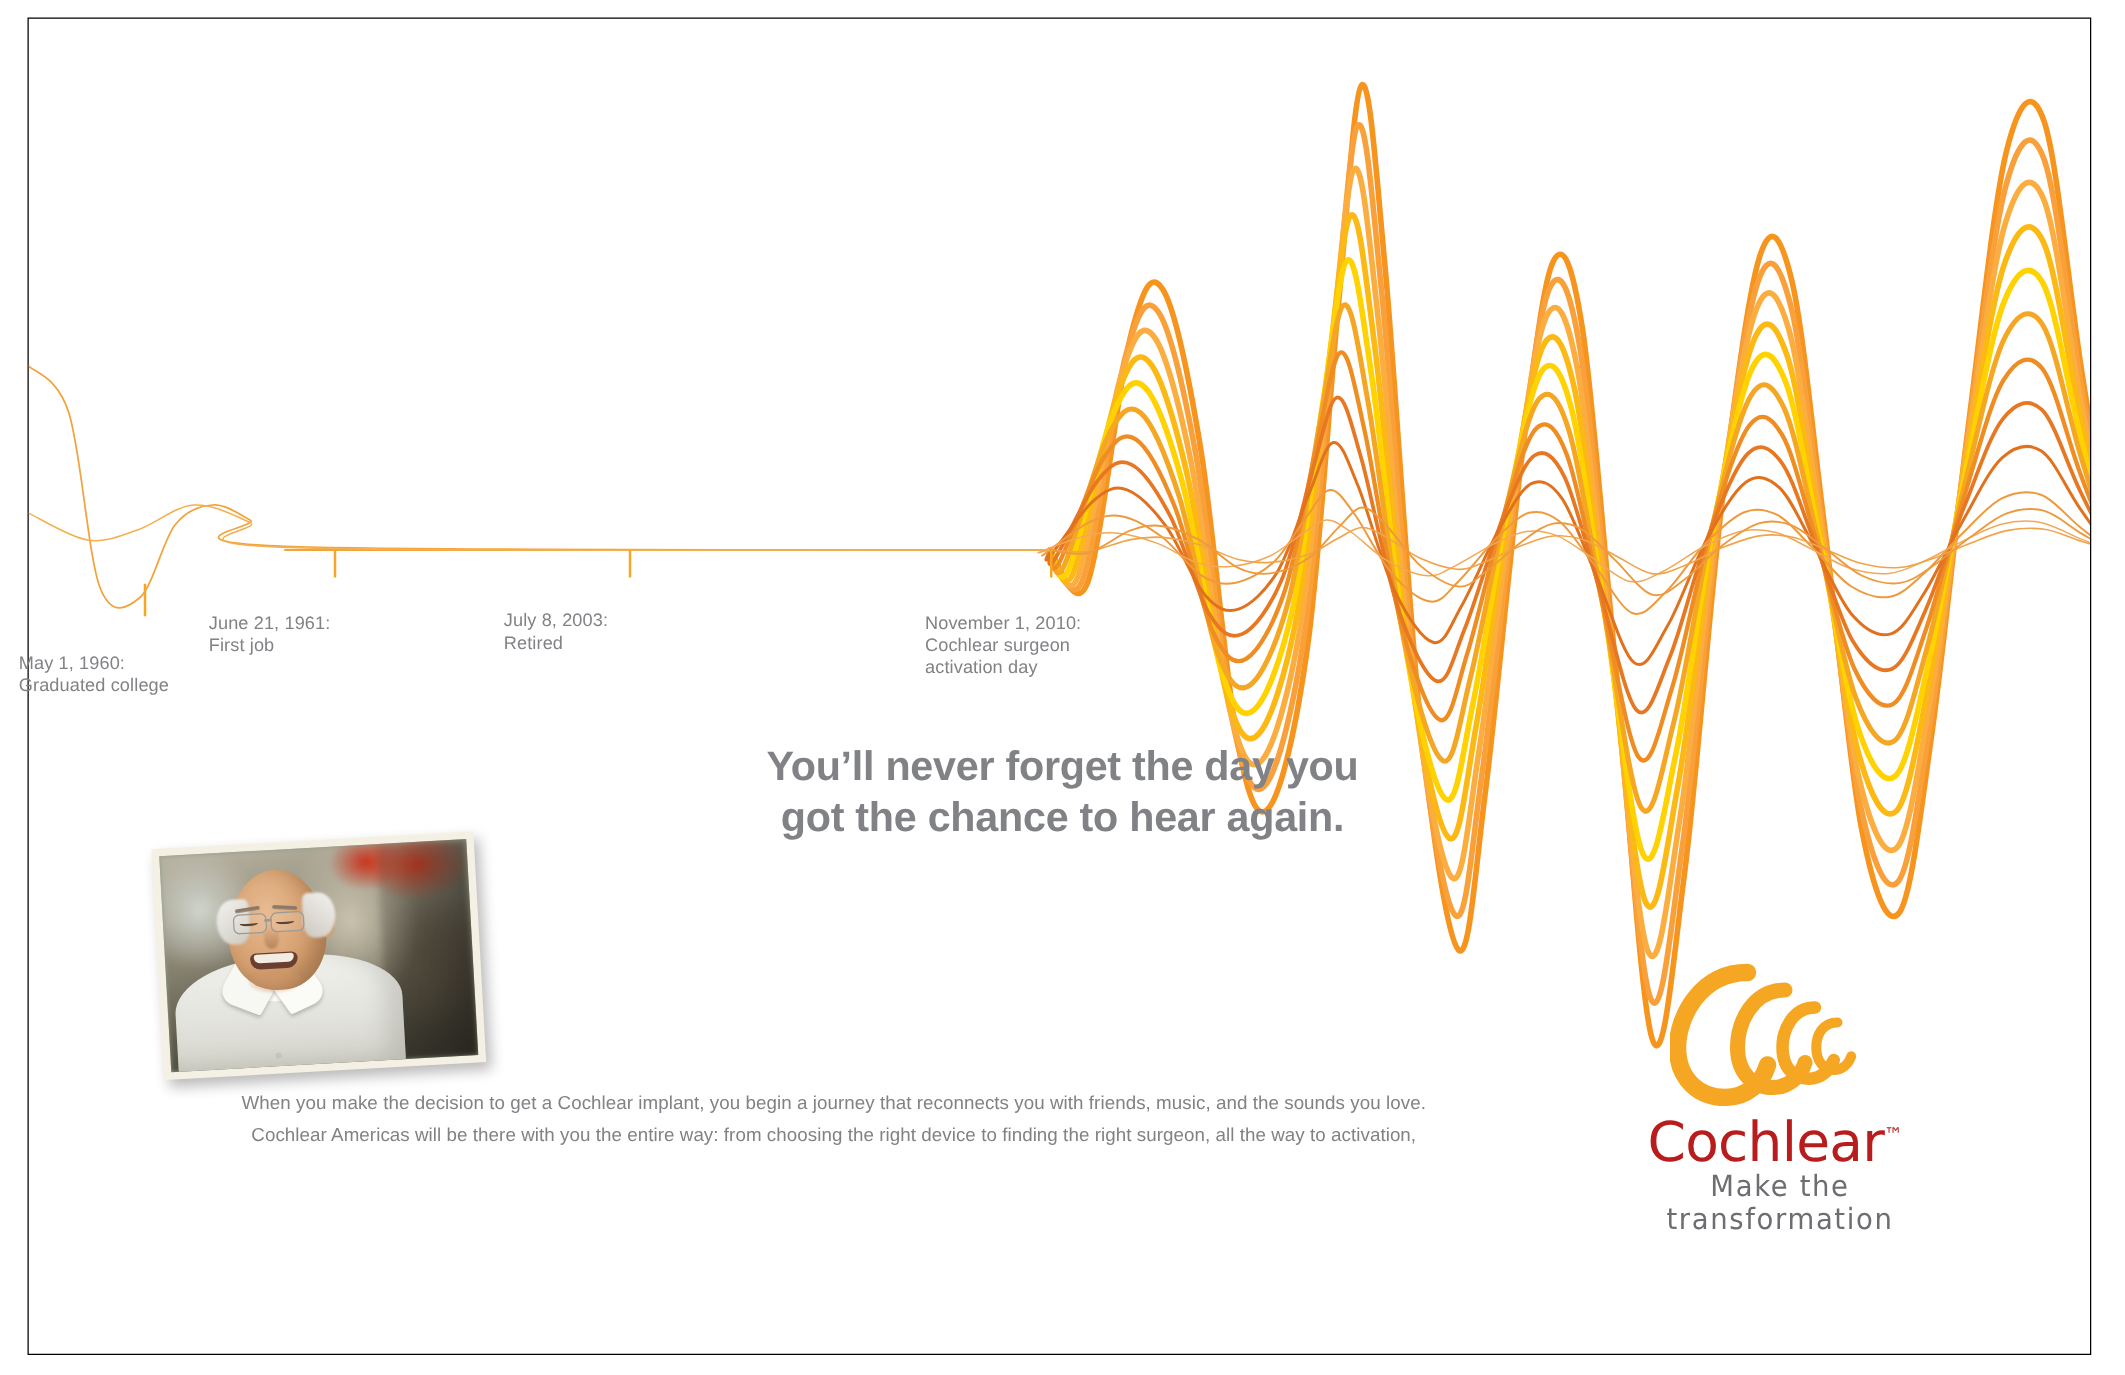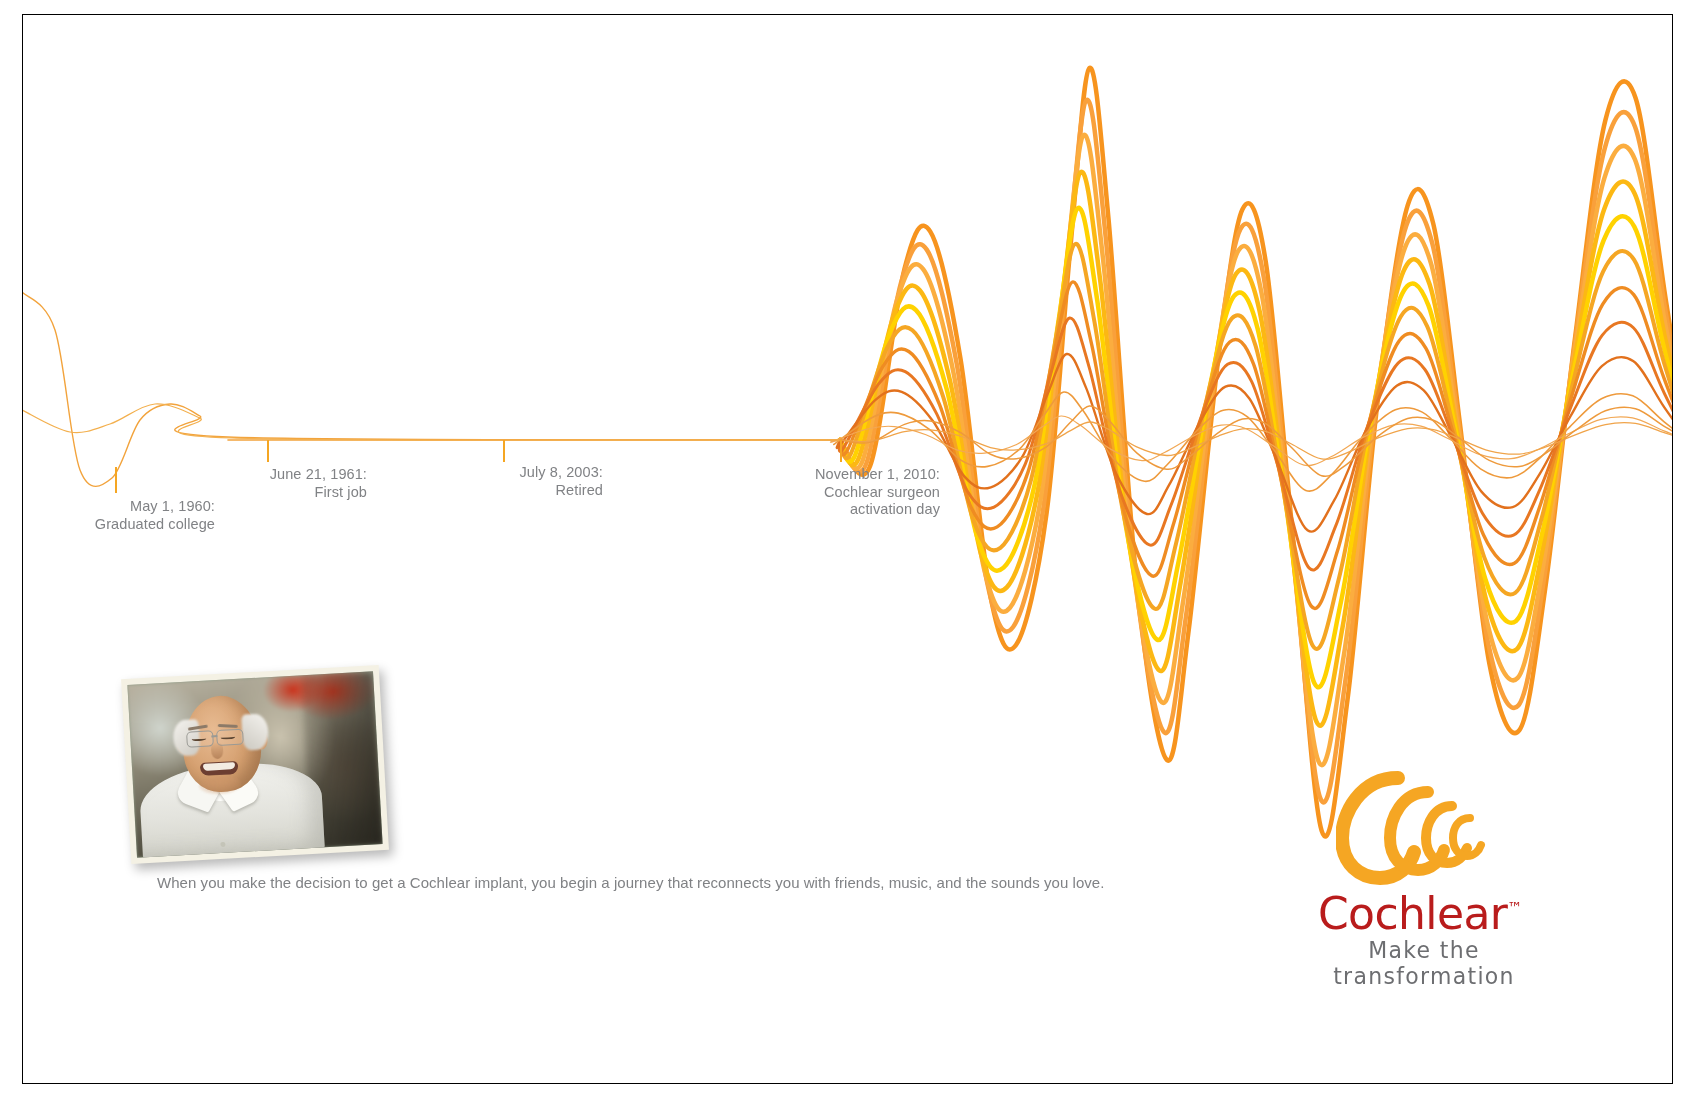--- a/index.html
+++ b/index.html
@@ -51,27 +51,28 @@
     width: 1700px;
     height: 1100px;
   }
   .tl-tick {
     position: absolute;
     width: 1.6px;
     background: #F5A623;
   }
   .tl-label {
     position: absolute;
-    text-align: right;
+    text-align: left;
     color: #808285;
     font-size: 14.5px;
     line-height: 17.5px;
     font-family: "Liberation Sans", sans-serif;
     white-space: nowrap;
     letter-spacing: 0.1px;
+    margin-top: 25px;
   }
 
   
   #headline {
     position: absolute;
     left: 0;
     top: 592px;
     width: 1700px;
     text-align: center;
     color: #808285;
@@ -290,21 +291,21 @@
   #body-copy {
     position: absolute;
     left: 157px;
     top: 870px;
     width: 1020px;
     color: #808285;
     font-size: 15px;
     line-height: 25.5px;
     letter-spacing: 0.05px;
   }
-  #body-copy p { margin: 0; }
+  #body-copy p { margin: 0; text-align: center; }
 
   
   #logo-block {
     position: absolute;
     left: 1318px;
     top: 770px;
     width: 230px;
     height: 230px;
   }
   #logo-mark {
@@ -400,20 +401,24 @@
 
     <div class="tl-tick" style="left:840px; top:440px; height:22px;"></div>
     <div class="tl-label" style="left:740px; top:466px; width:200px;">
       <span>November 1, 2010:</span><br>
       <span>Cochlear surgeon</span><br>
       <span>activation day</span>
     </div>
 
   </div>
 
+  <div id="headline">
+    <span class="hl-line">You’ll never forget the day you</span>
+    <span class="hl-line">got the chance to hear again.</span>
+  </div>
 
   <div id="photo-wrap">
     <div id="photo-frame"></div>
     <div id="photo-img">
       <div class="ph-bg"></div>
       <div class="ph-dark-r"></div>
       <div class="ph-shirt"></div>
       <div class="ph-neck"></div>
       <div class="ph-tshirt"></div>
       <div class="ph-collar-l"></div>
@@ -434,20 +439,21 @@
       <div class="ph-nose"></div>
       <div class="ph-mouth">
         <div class="ph-teeth"></div>
       </div>
       <div class="ph-chin"></div>
     </div>
   </div>
 
   <div id="body-copy">
     <p>When you make the decision to get a Cochlear implant, you begin a journey that reconnects you with friends, music, and the sounds you love.</p>
+    <p>Cochlear Americas will be there with you the entire way: from choosing the right device to finding the right surgeon, all the way to activation,</p>
   </div>
 
   <div id="logo-block">
     <svg id="logo-mark" width="150" height="115" viewBox="0 0 150 115">
       <g fill="none" stroke="#F5A623" stroke-linecap="round">
         <path d="M62 8 C24 8 6 44 6 68 C6 94 24 108 44 108 C62 108 74 96 78 82" stroke-width="14"></path>
         <path d="M92 22 C66 22 54 48 54 68 C54 88 66 100 82 100 C96 100 105 90 108 80" stroke-width="12"></path>
         <path d="M116 36 C98 36 90 54 90 68 C90 84 99 93 111 93 C121 93 128 86 131 78" stroke-width="10"></path>
         <path d="M134 48 C122 48 117 58 117 68 C117 79 123 86 131 86 C138 86 143 81 145 75" stroke-width="8"></path>
       </g>

